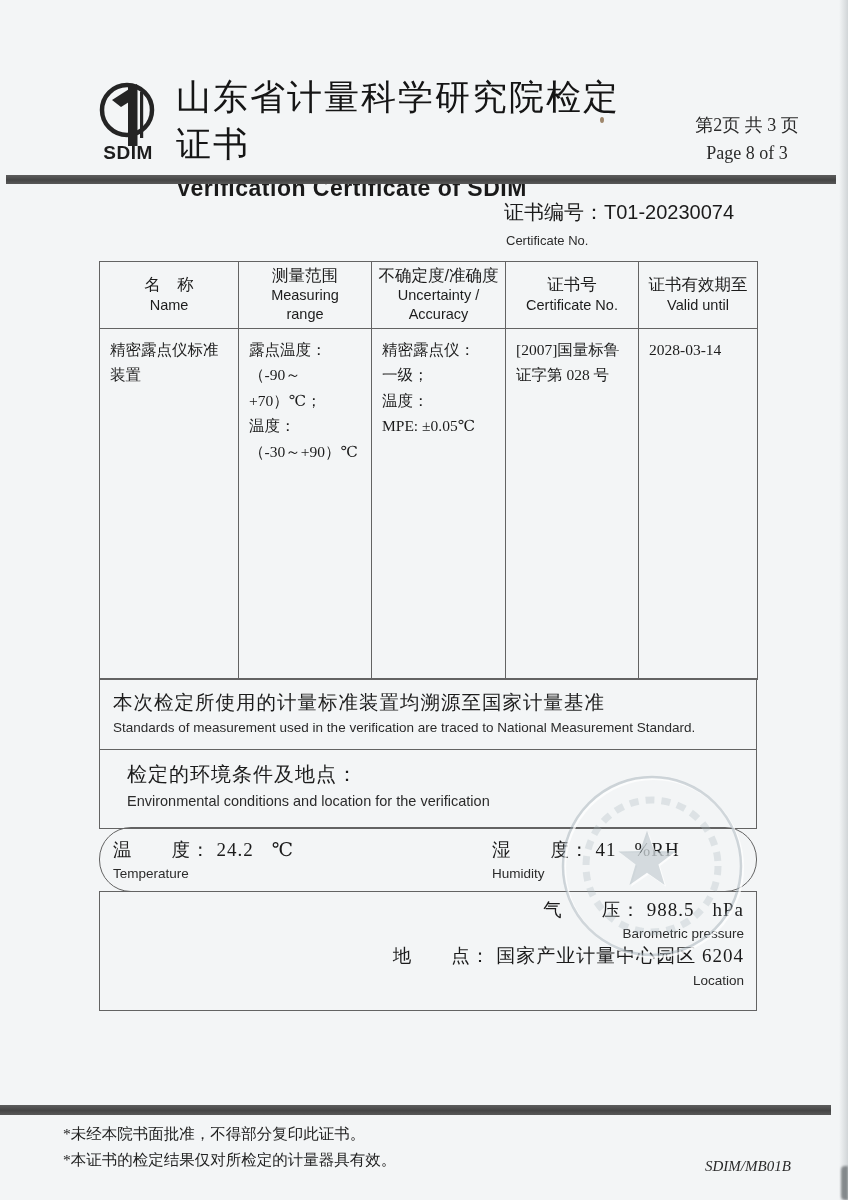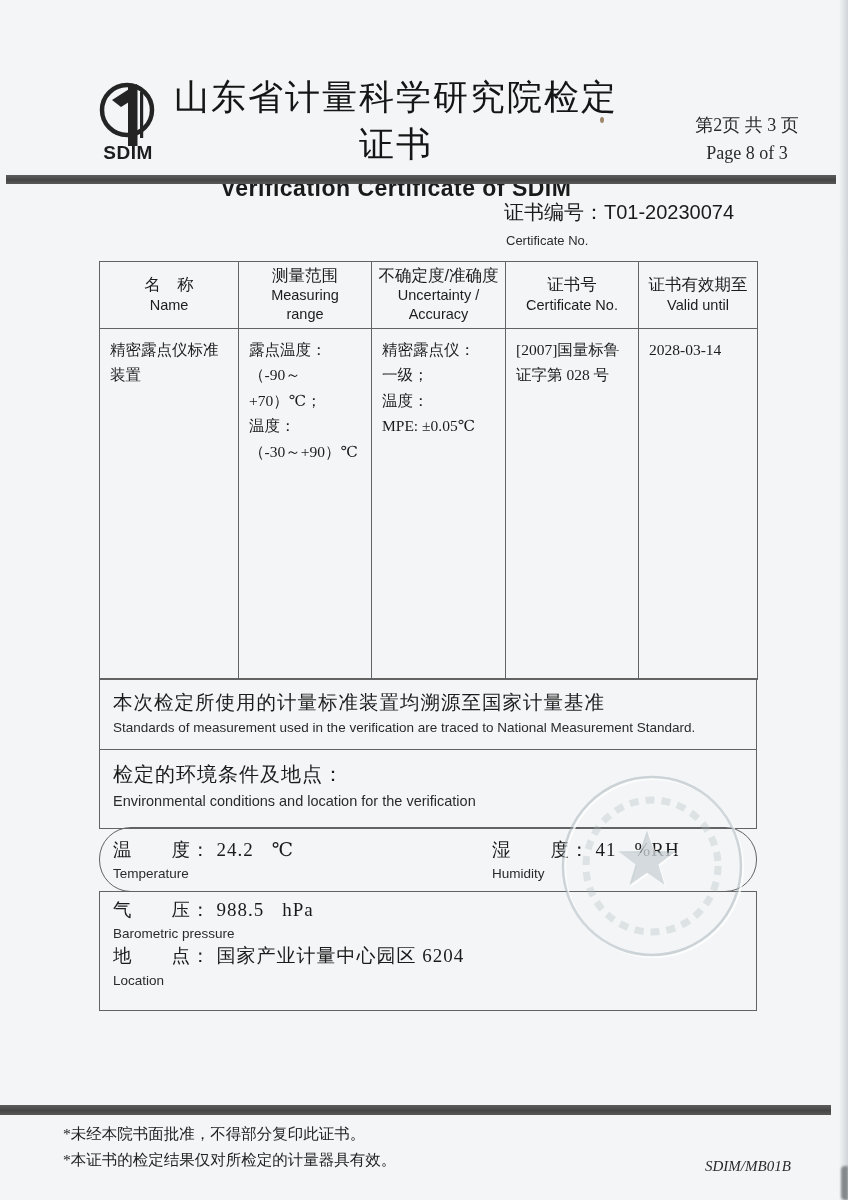--- a/index.html
+++ b/index.html
@@ -5,42 +5,42 @@
   html,body { margin:0; padding:0; }
   body { width:848px; height:1200px; background:#e9ebec; font-family:"Liberation Sans","DejaVu Sans",sans-serif; }
   .page {
     position:relative; width:848px; height:1200px; overflow:hidden;
     background:#f3f5f6; color:#1f1f1f;
   }
   .pre   { white-space:pre-line; }
 
   
   .logo { position:absolute; left:92px; top:80px; width:76px; height:82px; }
-  .title-block { position:absolute; left:160px; top:74px; width:472px; text-align:center; }
+  .title-block { position:absolute; left:176px; top:74px; width:472px; }
   .title-cn { font-family:"Liberation Serif","DejaVu Serif",serif; font-size:35px; letter-spacing:2px; color:#151515; }
   .title-en { margin-top:7px; font-size:23px; font-weight:bold; letter-spacing:0.5px; color:#1a1a1a; }
   .page-info { position:absolute; left:682px; top:112px; width:130px; text-align:center;
                font-family:"Liberation Serif","DejaVu Serif",serif; font-size:18px; line-height:1.55; color:#2a2a2a; }
   .bar { position:absolute; background:linear-gradient(180deg,#5d5d5d,#454545 55%,#585858); }
   .top-bar { left:6px; top:175px; width:830px; height:9px; }
   .footer-bar { left:0; top:1105px; width:831px; height:10px; }
 
   
   .cert-no { position:absolute; left:504px; top:199px; }
   .cert-no .line1 { font-family:Liberation Sans, sans-serif; font-size:20px; color:#1b1b1b; }
   .cert-no .line2 { margin-top:7px; margin-left:2px; font-size:13px; color:#2c2c2c; }
 
   
   .doc { position:absolute; left:99px; top:262px; width:658px; }
   .sec { box-sizing:border-box; border:1.5px solid #636363; margin-top:-1.5px; background:transparent; }
   .sec-title   { height:66px; padding:9px 12px 0 13px; }
   .sec-trace   { height:72px; padding:10px 12px 0 13px; }
-  .sec-env     { height:80px; padding:11px 12px 0 13px; }
+  .sec-env     { height:80px; padding:11px 12px 0 27px; }
   .sec-th      { height:65px; position:relative;border-radius:32px; }
-  .sec-pl      { height:120px; padding:5px 12px 0 13px; }
+  .sec-pl      { height:120px; padding:5px 12px 0 13px;text-align:right; }
   .h-cn { font-size:20px; color:#1c1c1c; letter-spacing:1px; }
   .h-en { margin-top:5px; font-size:14.5px; color:#2b2b2b; }
   .trace-cn { font-size:19.5px; letter-spacing:1px; color:#1c1c1c; }
   .trace-en { margin-top:4px; font-size:13.5px; color:#2b2b2b; }
 
   table.std { border-collapse:collapse; width:658px; table-layout:fixed; margin-top:-1.5px; }
   table.std th, table.std td { border:1.5px solid #636363; box-sizing:border-box; }
   table.std th { height:67px; font-size:16.5px; font-weight:normal; color:#1c1c1c; text-align:center; vertical-align:middle; line-height:1.3; padding:2px; }
   table.std th .en { font-size:14.5px; }
   table.std td { height:351px; vertical-align:top; text-align:left; padding:8px 6px 0 10px;

